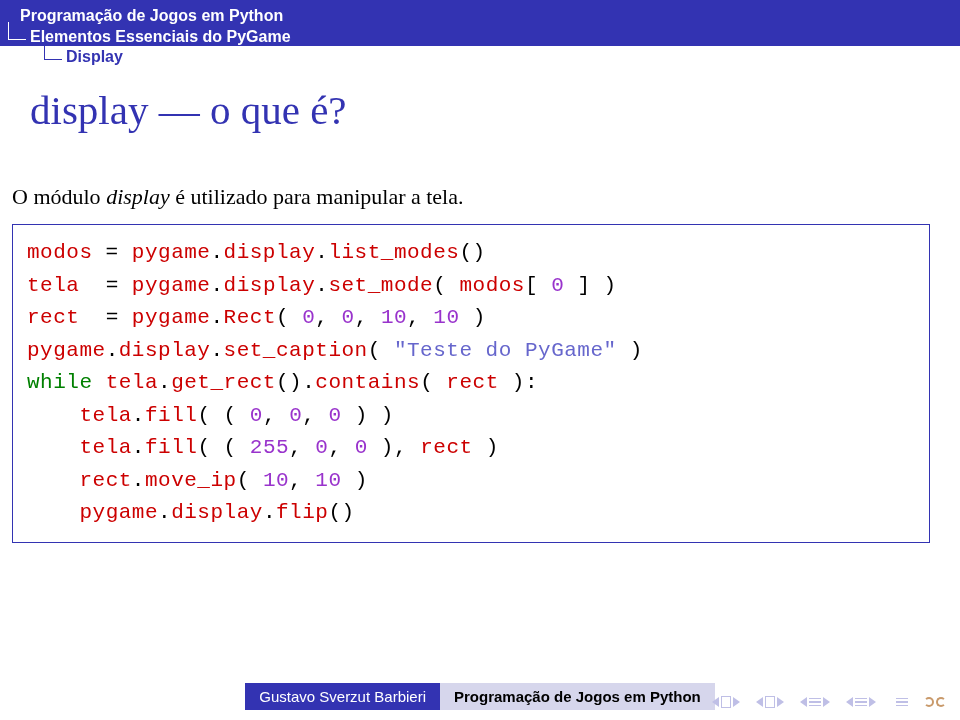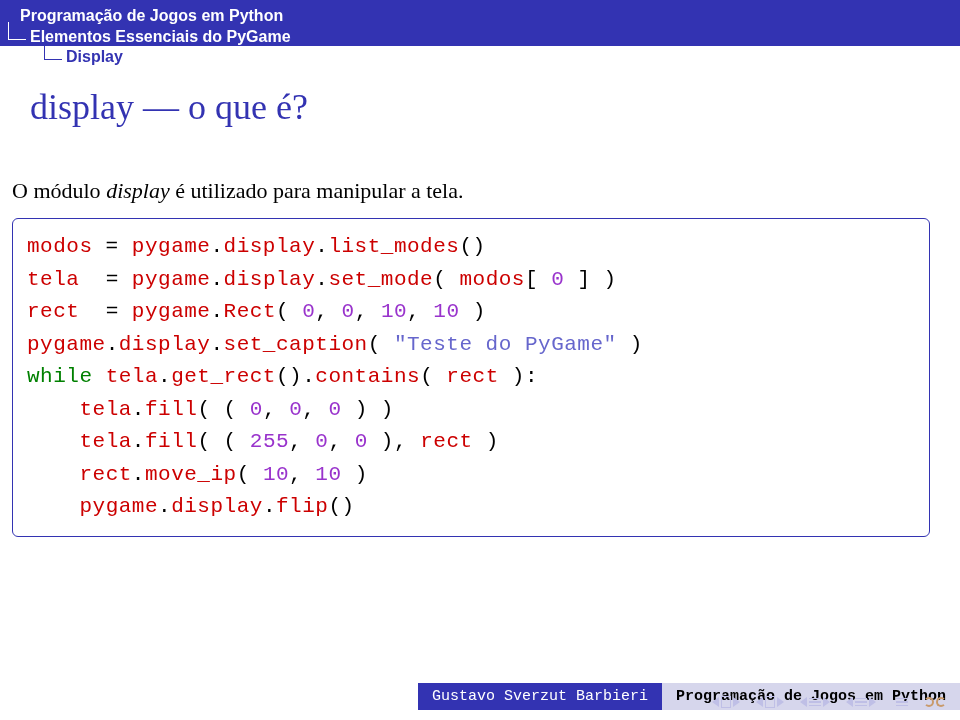--- a/index.html
+++ b/index.html
@@ -39,56 +39,55 @@
   .crumb3-row .connector3 {
     display: inline-block;
     width: 18px; height: 18px;
     border-left: 1.5px solid #3333b2;
     border-bottom: 1.5px solid #3333b2;
     margin-right: 4px;
     position: relative; top: -6px;
   }
   .title {
     color: #3333b2;
-    font-size: 36px;
+    font-size: 41px;
     font-weight: 400;
     padding: 18px 0 0 30px;
     font-family: Georgia, serif;
   }
   .content {
     padding: 50px 30px 0 12px;
   }
   .intro {
     font-size: 22px;
     font-family: Georgia, serif;
     color: #000;
     margin-bottom: 14px;
   }
   .intro .ital { font-style: italic; }
   .codebox {
     border: 1px solid #3333b2;
-    border-radius: 6px;
+    border-radius: 0;
     padding: 12px 14px;
     font-family: "Courier New", monospace;
     font-size: 21px;
     line-height: 1.55;
     white-space: pre;
     color: #000;
     letter-spacing: 0.5px;
   }
   .tok-red { color: #cc0000; }
   .tok-green { color: #008000; }
   .tok-blue { color: #6666cc; }
   .tok-purple { color: #9933cc; }
   .footer {
     position: absolute;
     bottom: 10px; left: 0; right: 0;
-    display: flex; justify-content: flex-end; align-items: center;
+    display: flex; justify-content: center; align-items: center;
     font-size: 15px;
-    font-family: Liberation Mono, monospace;
   }
   .footer .author {
     background: #3333b2; color: #fff;
     padding: 5px 14px;
     font-weight: 400;
   }
   .footer .title-ft {
     background: #d6d6ec; color: #000;
     padding: 5px 14px;
     font-weight: 600;

